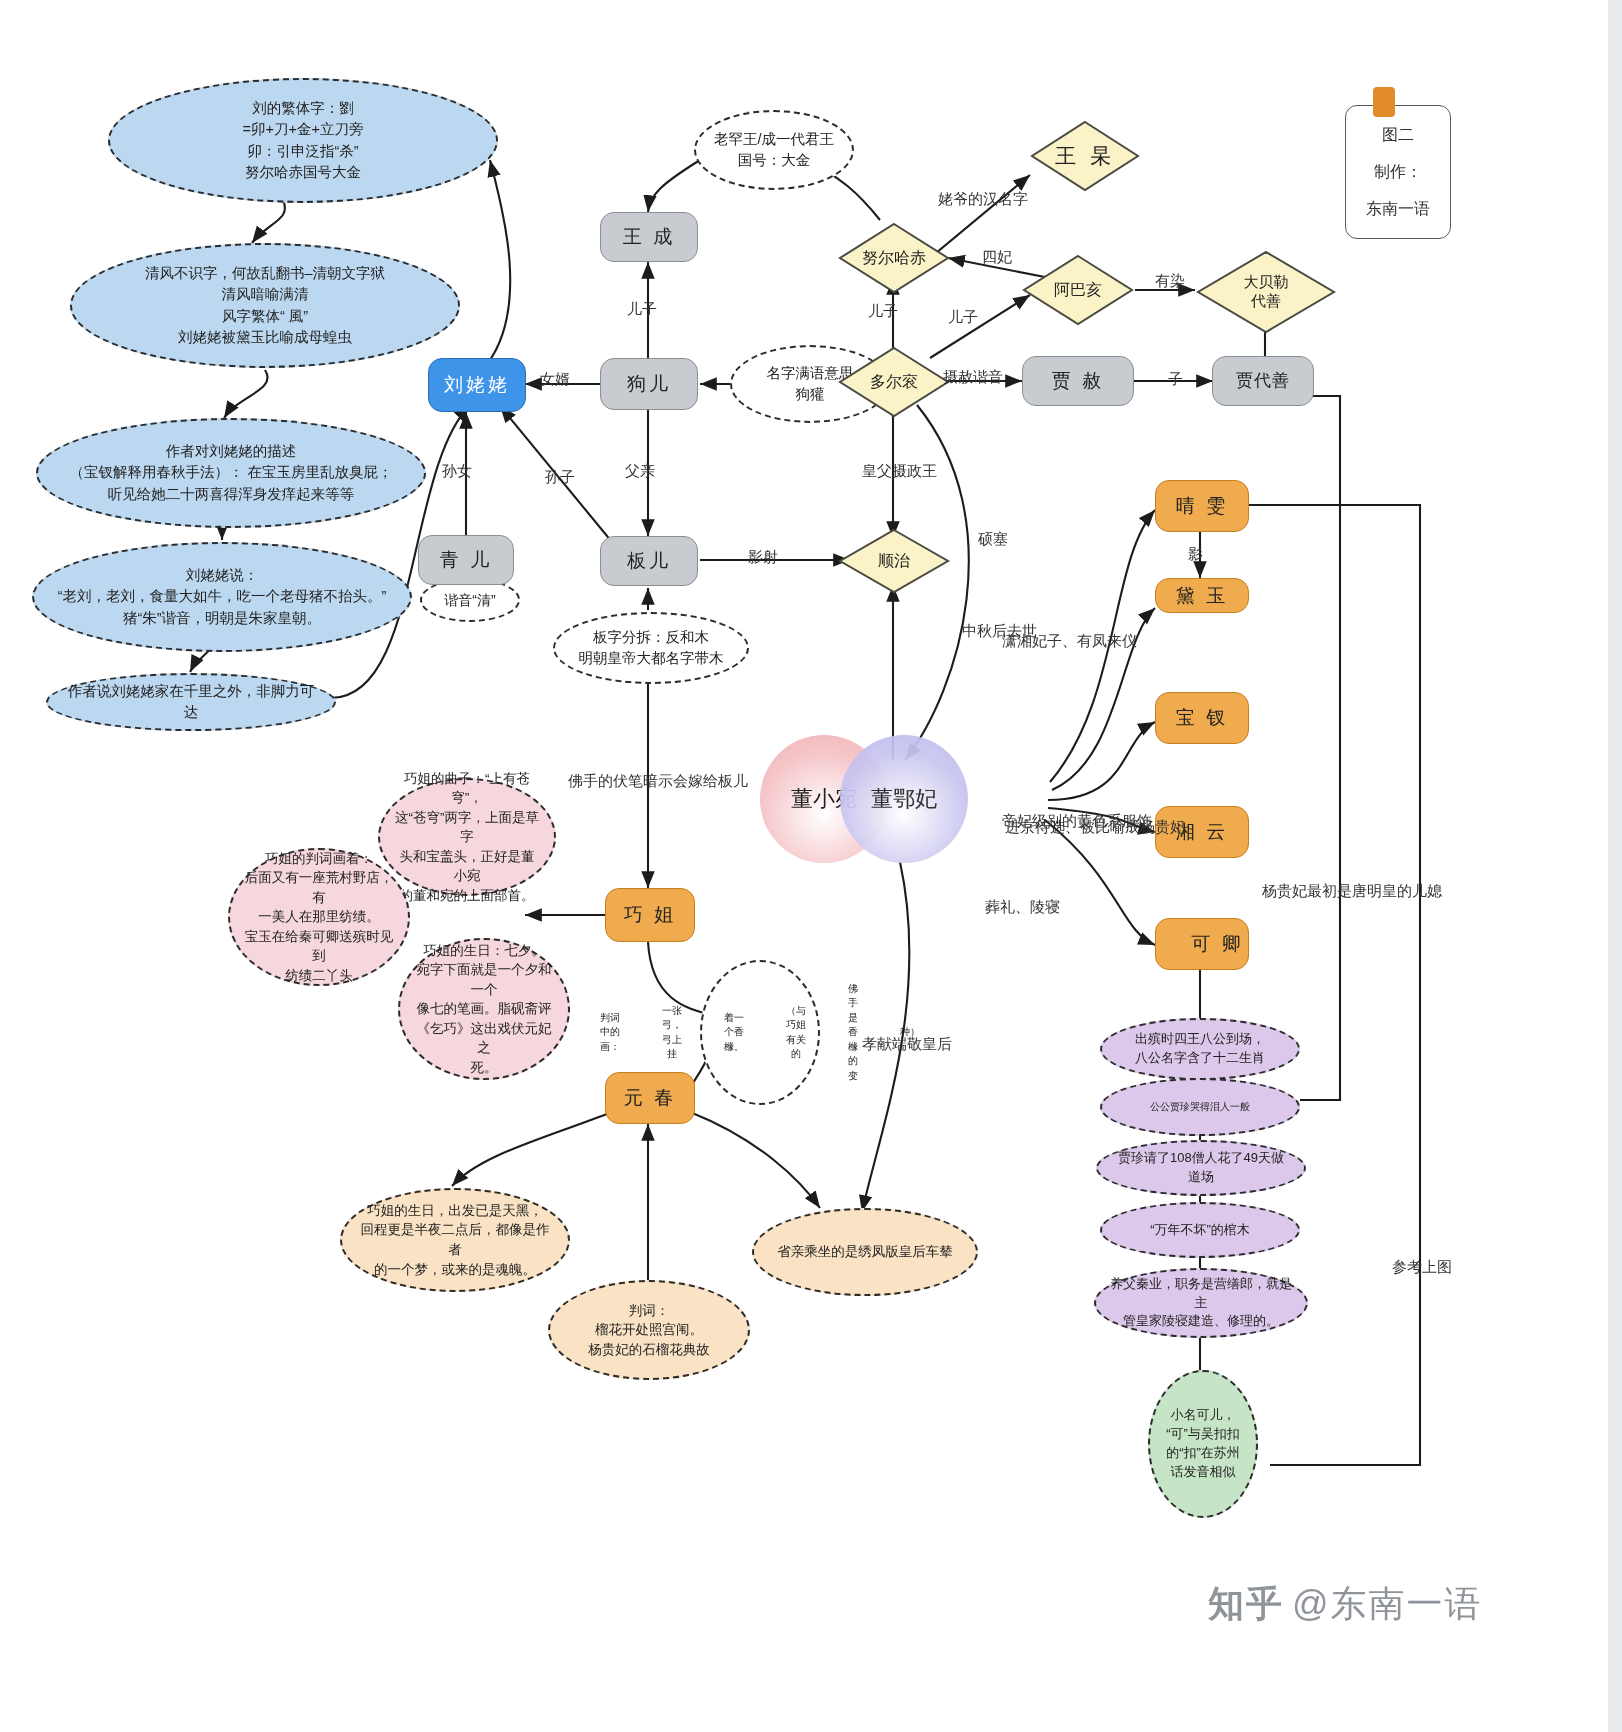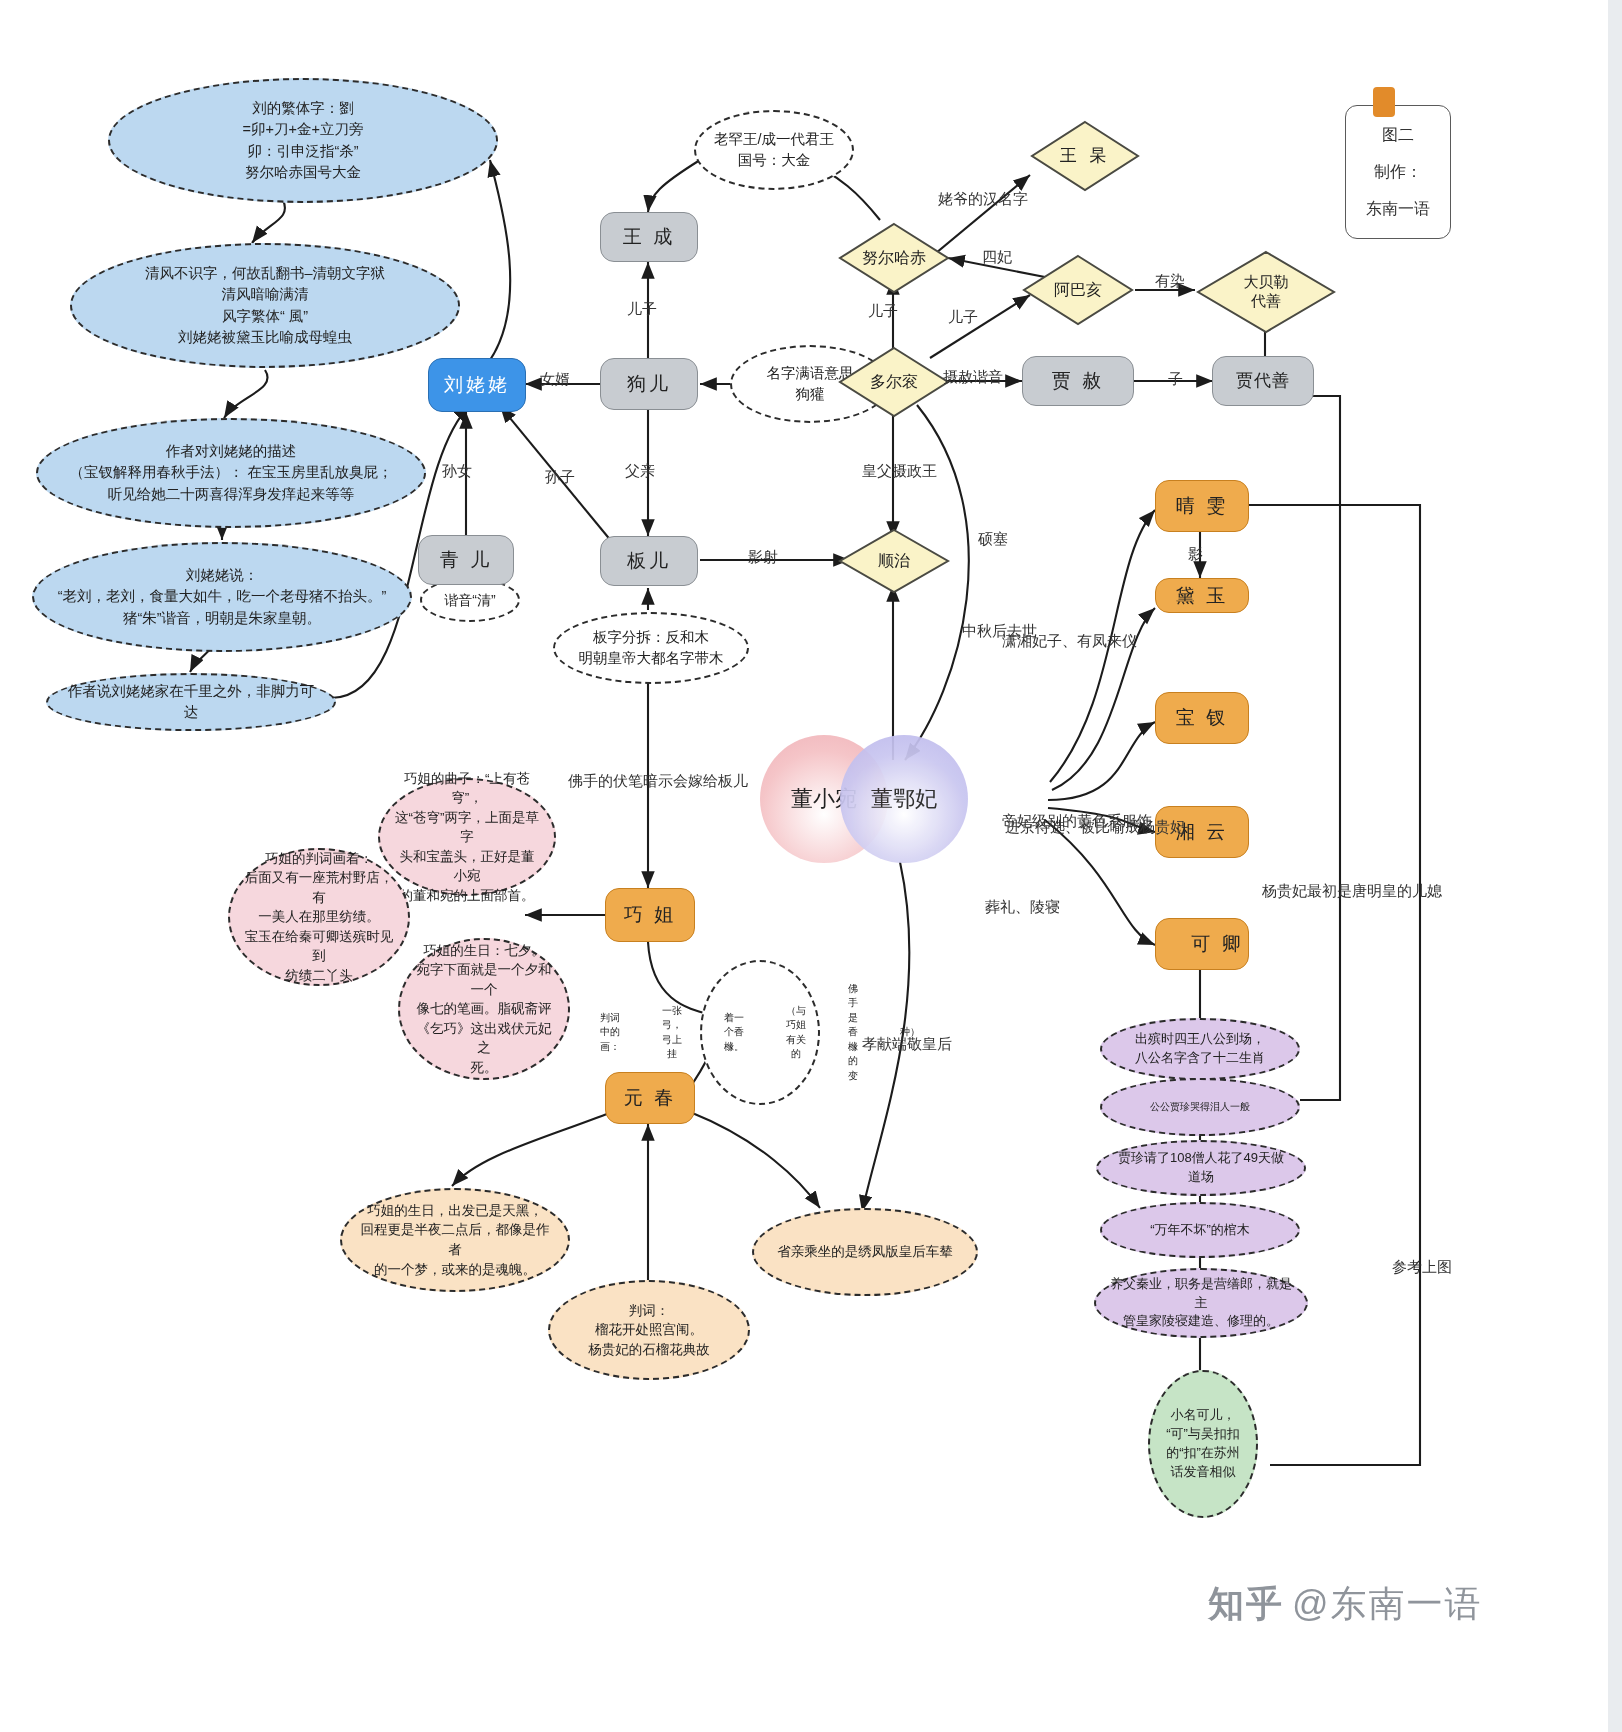--- a/index.html
+++ b/index.html
@@ -200,21 +200,21 @@
   <div class="node rrect blue" data-name="node-liulaolao" style="left:428px;top:358px;width:98px;height:54px;">刘姥姥</div>
   <div class="node rrect" data-name="node-qinger" style="left:418px;top:535px;width:96px;height:50px;">青 儿</div>
   <div class="node rrect" data-name="node-baner" style="left:600px;top:536px;width:98px;height:50px;">板儿</div>
   <div class="node rrect" data-name="node-jiashe" style="left:1022px;top:356px;width:112px;height:50px;">贾 赦</div>
   <div class="node rrect" data-name="node-jiadaishan" style="left:1212px;top:356px;width:102px;height:50px;font-size:17px;letter-spacing:1px;">贾代善</div>
 
   <div class="dia-wrap" data-name="node-wangqi" style="left:1030px;top:120px;width:110px;height:72px;">
     <svg viewBox="0 0 110 72" style="position:absolute;left:0;top:0;width:110px;height:72px;">
       <polygon points="55,2 108,36 55,70 2,36" fill="#faf3c8" stroke="#4a4a42" stroke-width="2"></polygon>
     </svg>
-    <div class="node" style="left:0;top:0;width:110px;height:72px;font-size:17px;letter-spacing:4px;" data-name="diamond-label">王 杲</div>
+    <div class="node" style="left:0;top:0;width:110px;height:72px;font-size:21px;letter-spacing:4px;" data-name="diamond-label">王 杲</div>
   </div>
 
   <div class="dia-wrap" data-name="node-nuerhachi" style="left:838px;top:222px;width:112px;height:72px;">
     <svg viewBox="0 0 112 72" style="position:absolute;left:0;top:0;width:112px;height:72px;">
       <polygon points="56,2 110,36 56,70 2,36" fill="#faf3c8" stroke="#4a4a42" stroke-width="2"></polygon>
     </svg>
     <div class="node" style="left:0;top:0;width:112px;height:72px;font-size:16px;" data-name="diamond-label">努尔哈赤</div>
   </div>
 
   <div class="dia-wrap" data-name="node-abahai" style="left:1022px;top:254px;width:112px;height:72px;">

